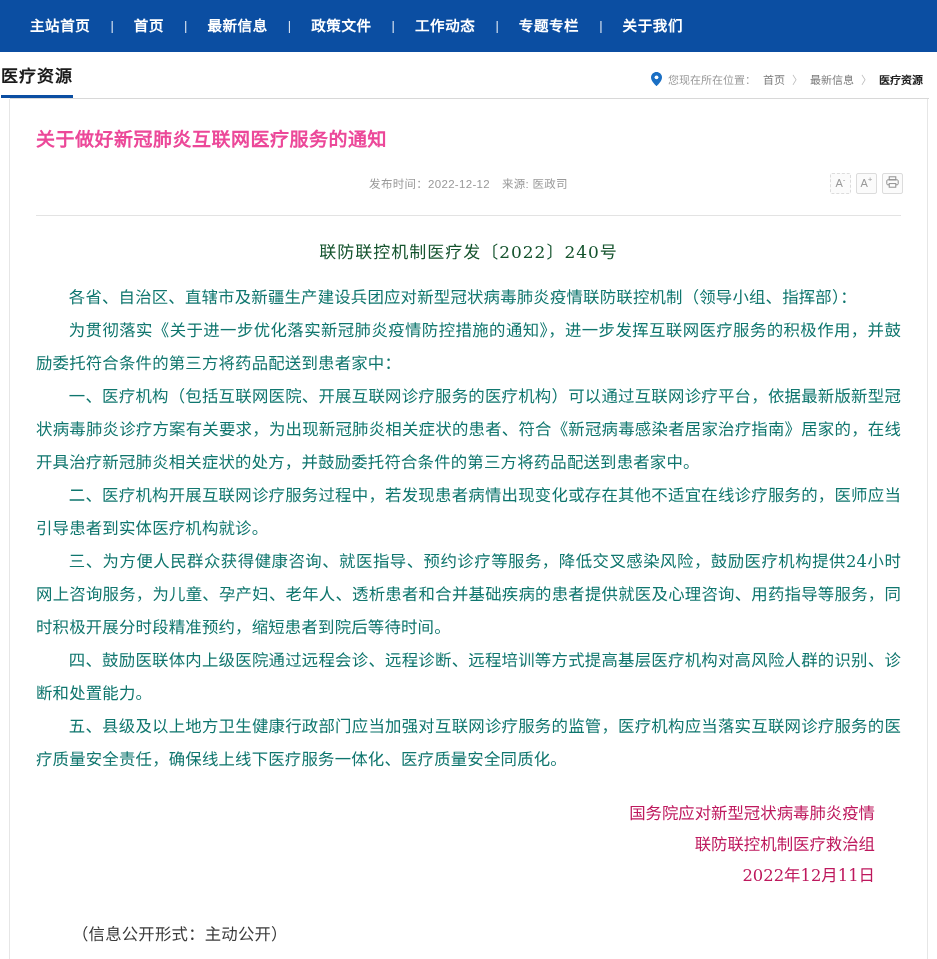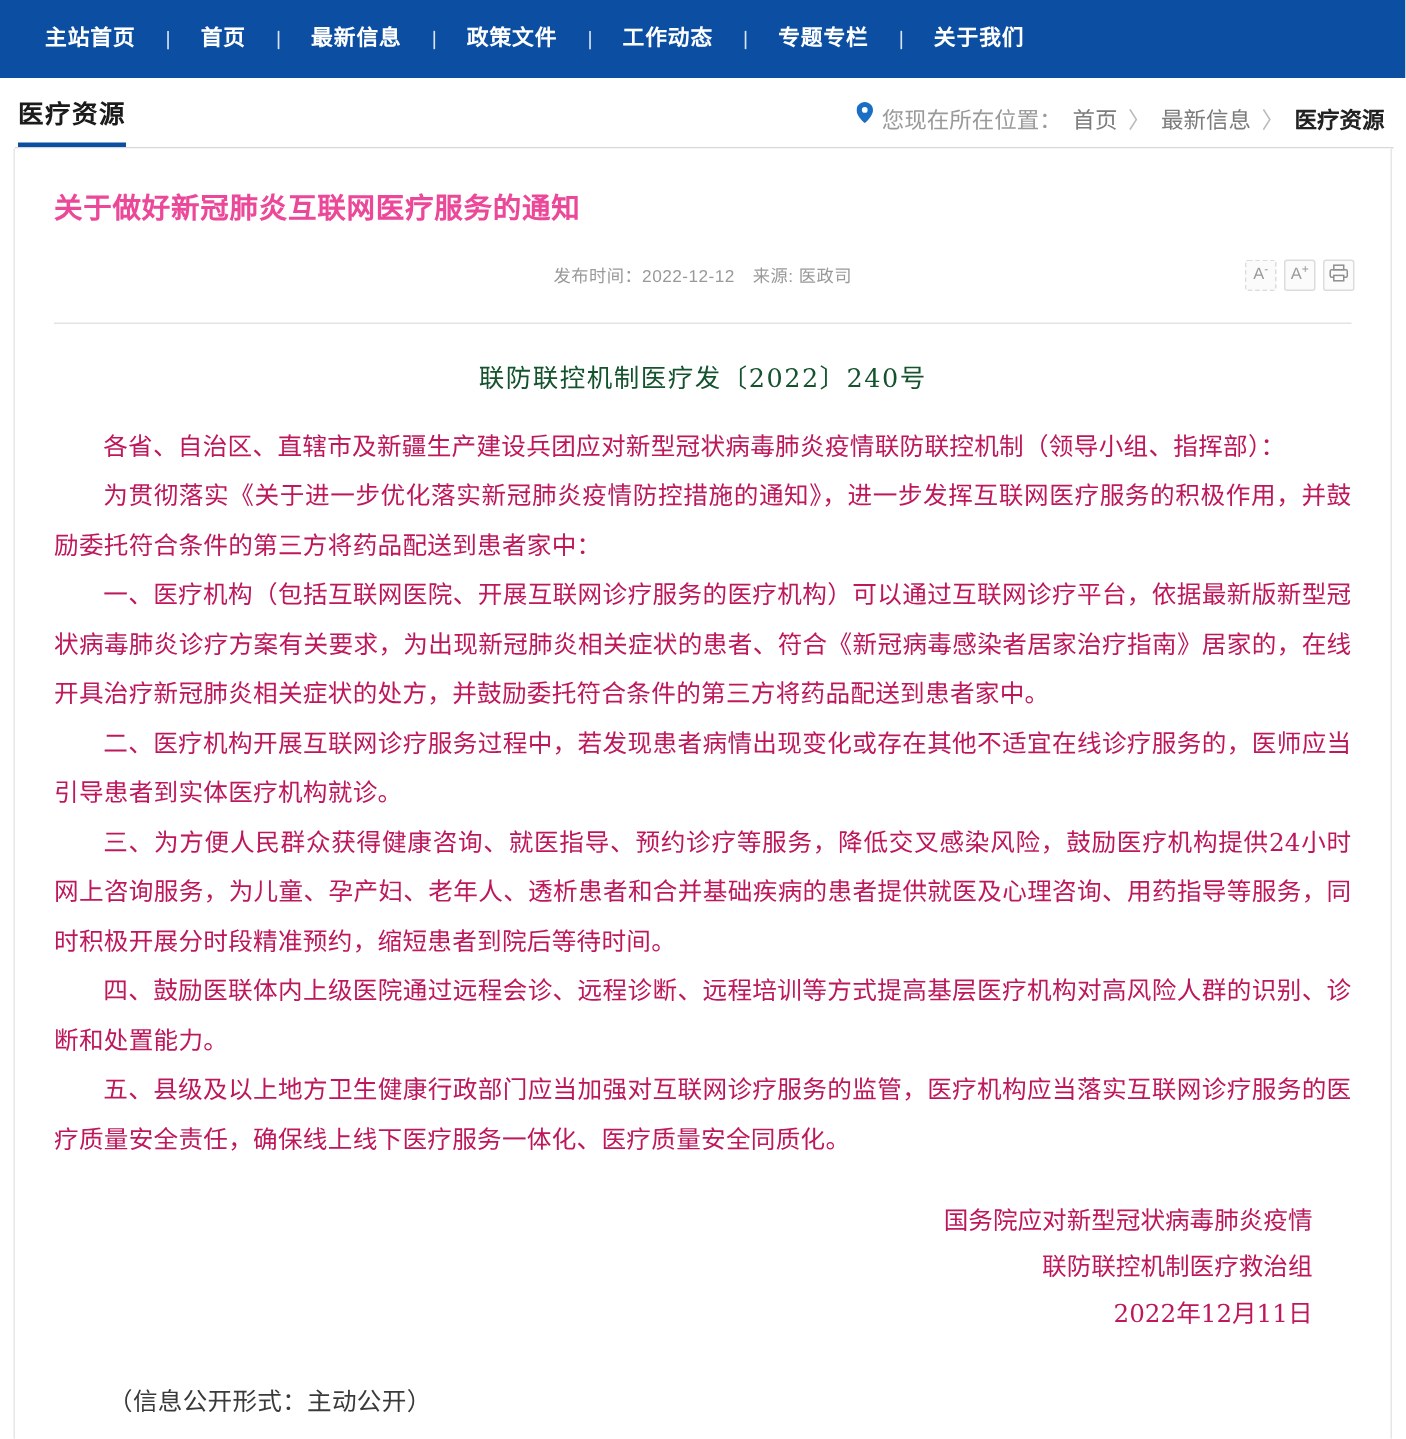--- a/index.html
+++ b/index.html
@@ -50,21 +50,21 @@
     user-select: none;
   }
 
   
   .section-bar {
     position: relative;
     height: 47px;
     background: #ffffff;
     display: flex;
     align-items: center;
-    padding: 0 14px 0 12px;
+    padding: 0 14px 0 1px;
     box-sizing: border-box;
   }
   .section-bar::after {
     content: "";
     position: absolute;
     left: 10px;
     right: 8px;
     bottom: 0;
     height: 1px;
     background: #d8d8d8;
@@ -84,21 +84,22 @@
     position: absolute;
     left: 0;
     right: 0;
     bottom: 0;
     height: 3px;
     background: #0b4ea2;
   }
   .breadcrumb {
     margin-left: auto;
     display: flex;
-    font-size: 15px;
+    align-items: center;
+    font-size: 11px;
     color: #888888;
     white-space: nowrap;
     padding-top: 6px;
   }
   .bc-pin {
     width: 11px;
     height: 14px;
     margin-right: 6px;
     display: inline-block;
     flex: none;
@@ -181,21 +182,21 @@
     font-family: "DejaVu Serif", "Liberation Serif", serif;
     font-size: 17px;
     color: #14532d;
     margin-top: 22px;
     letter-spacing: 1px;
   }
   .doc-body {
     margin-top: 18px;
     font-family: "DejaVu Serif", "Liberation Serif", serif;
     font-size: 16.4px;
-    color: #be185d;
+    color: #0f766e;
     line-height: 33px;
     text-align: justify;
     letter-spacing: .2px;
   }
   .doc-body p {
     margin: 0;
     text-indent: 2em;
   }
   .signature {
     margin-top: 22px;

